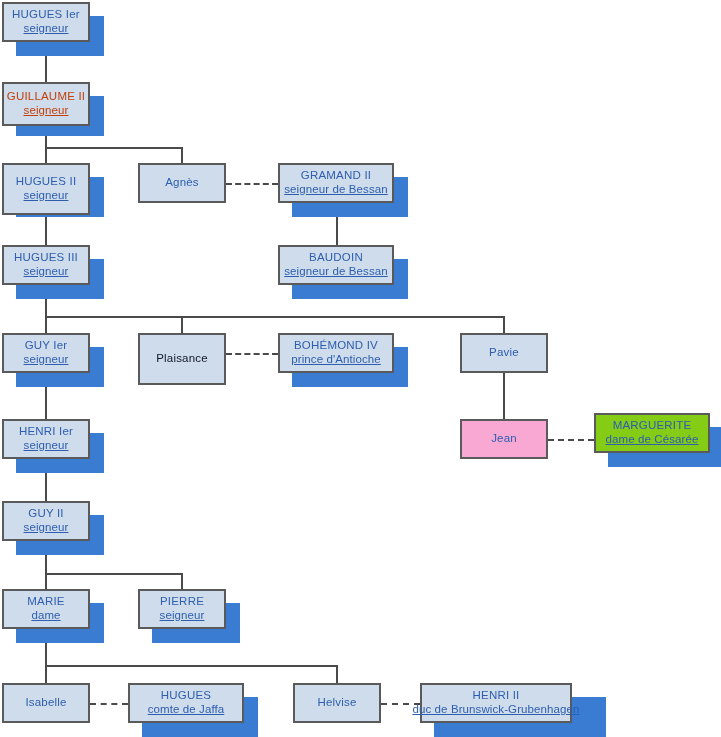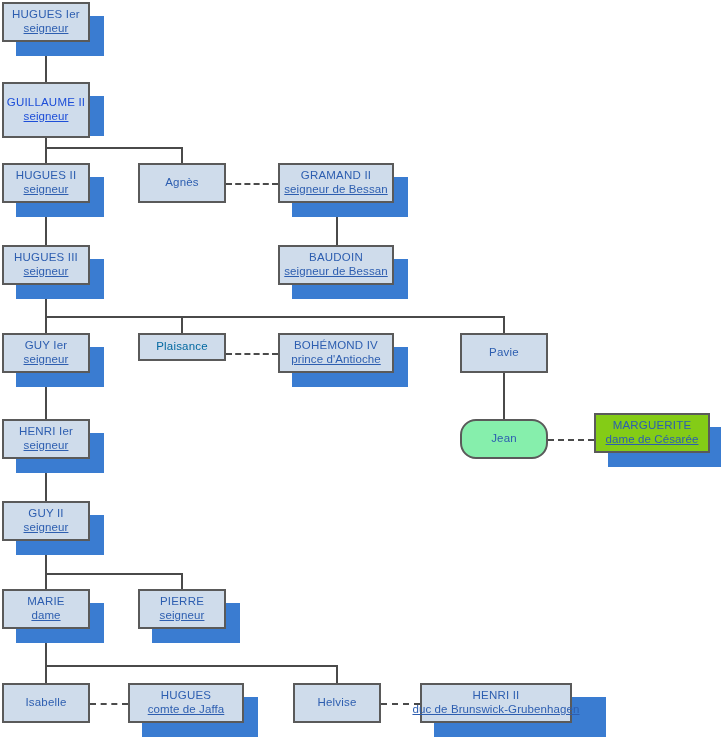--- a/index.html
+++ b/index.html
@@ -90,26 +90,26 @@
     <div class="dash" style="left: 226px; top: 353px; width: 52px;"></div>
     <div class="dash" style="left: 548px; top: 439px; width: 46px;"></div>
     <div class="dash" style="left: 90px; top: 703px; width: 38px;"></div>
     <div class="dash" style="left: 381px; top: 703px; width: 39px;"></div>
     <div class="shadow" style="left: 16px; top: 16px; width: 88px; height: 40px; background: rgb(58, 124, 209);"></div>
     <div class="node" style="left: 2px; top: 2px; width: 88px; height: 40px; background: rgb(207, 220, 235); border-color: rgb(90, 90, 90); color: rgb(45, 94, 176);">
       <div class="l1">HUGUES Ier</div>
       <div class="l2">seigneur</div>
     </div>
     <div class="shadow" style="left: 16px; top: 96px; width: 88px; height: 40px; background: rgb(58, 124, 209);"></div>
-    <div class="node" style="left: 2px; top: 82px; width: 88px; height: 56px; background: rgb(207, 220, 235); border-color: rgb(90, 90, 90); color: #1d4ed8;">
+    <div class="node" style="left: 2px; top: 82px; width: 88px; height: 44px; background: rgb(207, 220, 235); border-color: rgb(90, 90, 90); color: #c2410c;">
       <div class="l1">GUILLAUME II</div>
       <div class="l2">seigneur</div>
     </div>
     <div class="shadow" style="left: 16px; top: 177px; width: 88px; height: 40px; background: rgb(58, 124, 209);"></div>
-    <div class="node" style="left: 2px; top: 163px; width: 88px; height: 40px; background: rgb(207, 220, 235); border-color: rgb(90, 90, 90); color: rgb(45, 94, 176);">
+    <div class="node" style="left: 2px; top: 163px; width: 88px; height: 52px; background: rgb(207, 220, 235); border-color: rgb(90, 90, 90); color: rgb(45, 94, 176);">
       <div class="l1">HUGUES II</div>
       <div class="l2">seigneur</div>
     </div>
     <div class="node one-line" style="left: 138px; top: 163px; width: 88px; height: 40px; background: rgb(207, 220, 235); border-color: rgb(90, 90, 90); color: rgb(45, 94, 176);">
       <div class="l1">Agnès</div>
     </div>
     <div class="shadow" style="left: 292px; top: 177px; width: 116px; height: 40px; background: rgb(58, 124, 209);"></div>
     <div class="node" style="left: 278px; top: 163px; width: 116px; height: 40px; background: rgb(207, 220, 235); border-color: rgb(90, 90, 90); color: rgb(45, 94, 176);">
       <div class="l1">GRAMAND II</div>
       <div class="l2">seigneur de Bessan</div>
@@ -122,37 +122,37 @@
     <div class="shadow" style="left: 292px; top: 259px; width: 116px; height: 40px; background: rgb(58, 124, 209);"></div>
     <div class="node" style="left: 278px; top: 245px; width: 116px; height: 40px; background: rgb(207, 220, 235); border-color: rgb(90, 90, 90); color: rgb(45, 94, 176);">
       <div class="l1">BAUDOIN</div>
       <div class="l2">seigneur de Bessan</div>
     </div>
     <div class="shadow" style="left: 16px; top: 347px; width: 88px; height: 40px; background: rgb(58, 124, 209);"></div>
     <div class="node" style="left: 2px; top: 333px; width: 88px; height: 40px; background: rgb(207, 220, 235); border-color: rgb(90, 90, 90); color: rgb(45, 94, 176);">
       <div class="l1">GUY Ier</div>
       <div class="l2">seigneur</div>
     </div>
-    <div class="node one-line" style="left: 138px; top: 333px; width: 88px; height: 28px; background: rgb(207, 220, 235); border-color: rgb(90, 90, 90); color: #0369a1;">
+    <div class="node one-line" style="left: 138px; top: 333px; width: 88px; height: 52px; background: rgb(207, 220, 235); border-color: rgb(90, 90, 90); color: #0f172a;">
       <div class="l1">Plaisance</div>
     </div>
     <div class="shadow" style="left: 292px; top: 347px; width: 116px; height: 40px; background: rgb(58, 124, 209);"></div>
     <div class="node one-line" style="left: 460px; top: 333px; width: 88px; height: 40px; background: rgb(207, 220, 235); border-color: rgb(90, 90, 90); color: rgb(45, 94, 176);">
       <div class="l1">Pavie</div>
     </div>
     <div class="node" style="left: 278px; top: 333px; width: 116px; height: 40px; background: rgb(207, 220, 235); border-color: rgb(90, 90, 90); color: rgb(45, 94, 176);">
       <div class="l1">BOHÉMOND IV</div>
       <div class="l2">prince d'Antioche</div>
     </div>
     <div class="shadow" style="left: 16px; top: 433px; width: 88px; height: 40px; background: rgb(58, 124, 209);"></div>
     <div class="node" style="left: 2px; top: 419px; width: 88px; height: 40px; background: rgb(207, 220, 235); border-color: rgb(90, 90, 90); color: rgb(45, 94, 176);">
       <div class="l1">HENRI Ier</div>
       <div class="l2">seigneur</div>
     </div>
-    <div class="node one-line" style="left: 460px; top: 419px; width: 88px; height: 40px; background: #86efac; border-color: rgb(90, 90, 90); color: rgb(45, 94, 176); border-radius: 16px;">
+    <div class="node one-line" style="left: 460px; top: 419px; width: 88px; height: 40px; background: #f9a8d4; border-color: rgb(90, 90, 90); color: rgb(45, 94, 176);">
       <div class="l1">Jean</div>
     </div>
     <div class="shadow" style="left: 608px; top: 427px; width: 116px; height: 40px; background: rgb(58, 124, 209);"></div>
     <div class="node" style="left: 594px; top: 413px; width: 116px; height: 40px; background: #84cc16; border-color: rgb(90, 90, 90); color: rgb(45, 94, 176); align-items: center;">
       <div class="l1">MARGUERITE</div>
       <div class="l2">dame de Césarée</div>
     </div>
     <div class="shadow" style="left: 16px; top: 515px; width: 88px; height: 40px; background: rgb(58, 124, 209);"></div>
     <div class="node" style="left: 2px; top: 501px; width: 88px; height: 40px; background: rgb(207, 220, 235); border-color: rgb(90, 90, 90); color: rgb(45, 94, 176);">
       <div class="l1">GUY II</div>

